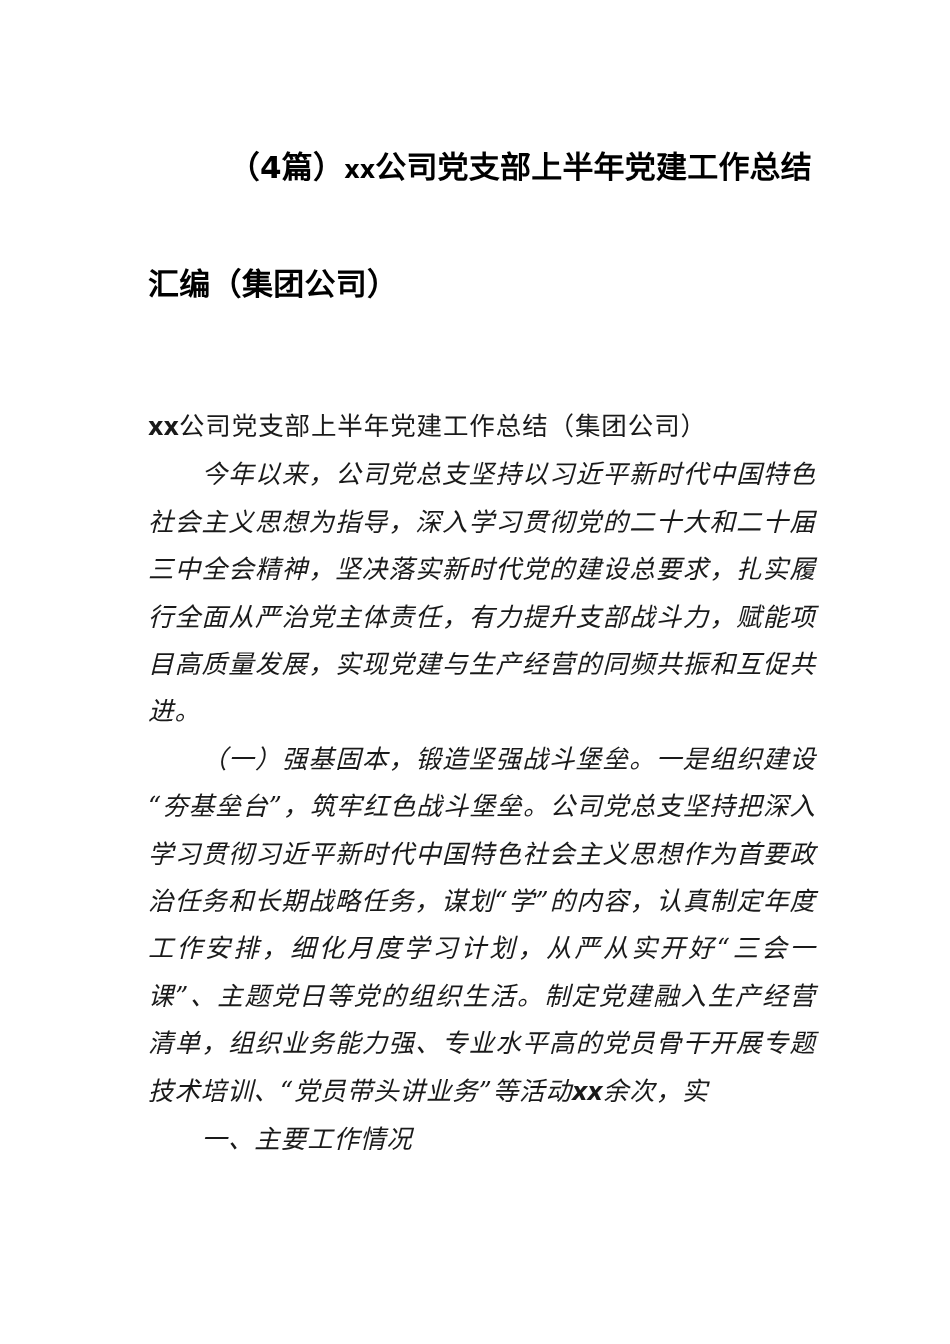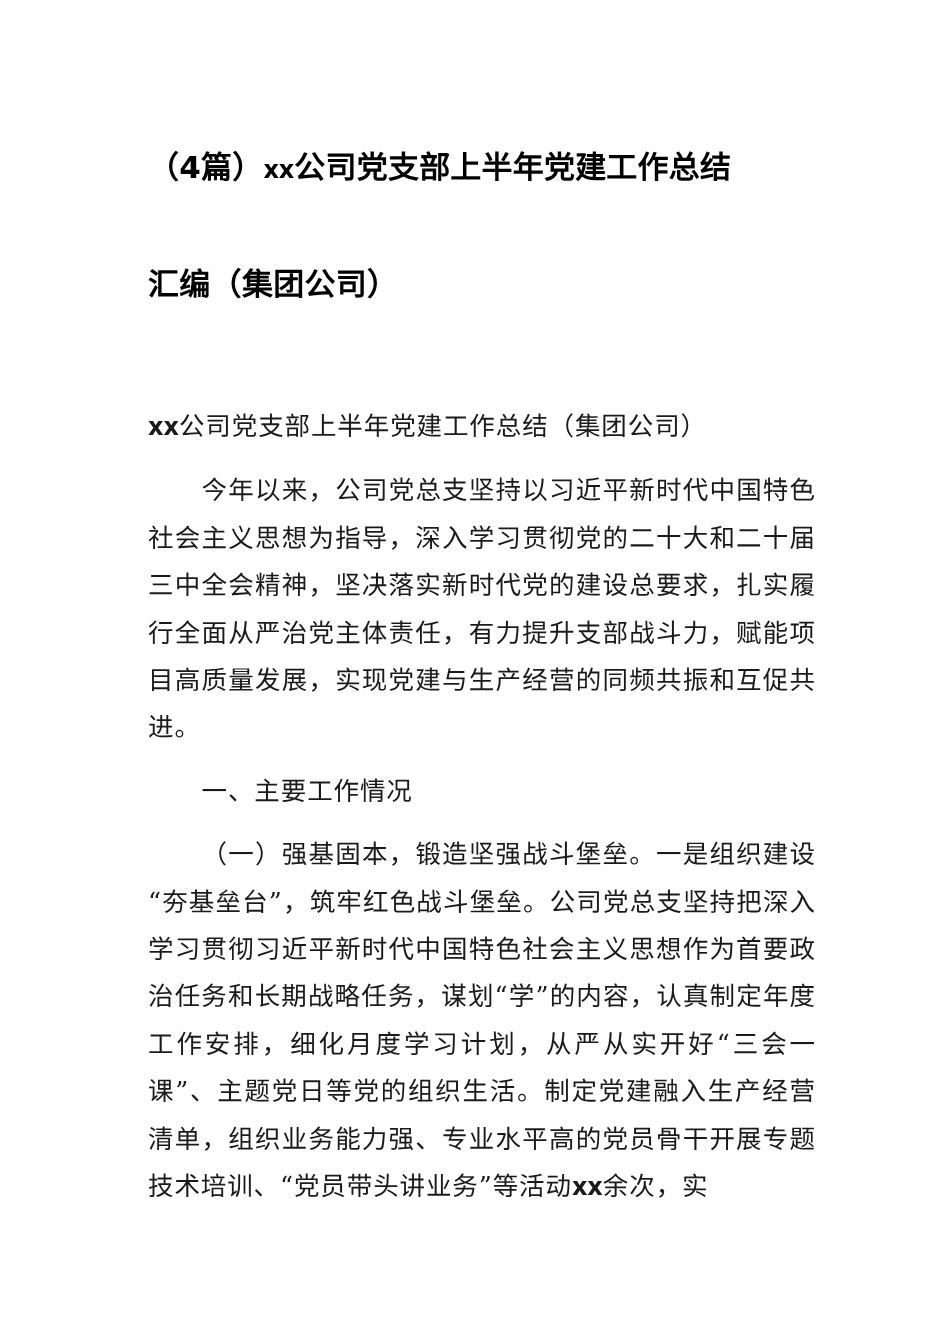--- a/index.html
+++ b/index.html
@@ -38,21 +38,21 @@
     font-family: "DejaVu Sans", "Liberation Sans", sans-serif;
     font-weight: 700;
     font-size: 31px;
     line-height: 58px;
     color: #000000;
     letter-spacing: 0.3px;
     white-space: nowrap;
   }
 
   .doc-title-line.line1 {
-    text-align: left;
+    text-align: right;
     letter-spacing: 0.2px;
   }
 
   .doc-title-line.line2 {
     margin-top: 56px;
   }
 
   
   .body-block {
     position: absolute;
@@ -75,21 +75,22 @@
 
   .para.indent {
     text-indent: 2.1em;
   }
 
   .para.flush {
     text-indent: 0;
   }
 
   .para + .para {
-    margin-top: 16px;
+    margin-top: 0;
+    font-style: italic;
   }
 
   .ph {
     font-family: "DejaVu Sans", "Liberation Sans", sans-serif;
     font-weight: 700;
     font-size: 24px;
     letter-spacing: 0;
   }
 </style>
 </head>
@@ -101,19 +102,19 @@
     <span class="doc-title-line line1">（4篇）<span class="ph">xx</span>公司党支部上半年党建工作总结</span>
     <span class="doc-title-line line2">汇编（集团公司）</span>
   </div>
 
   <div class="body-block">
 
     <p class="para flush"><span class="ph">xx</span>公司党支部上半年党建工作总结（集团公司）</p>
 
     <p class="para indent">今年以来，公司党总支坚持以习近平新时代中国特色社会主义思想为指导，深入学习贯彻党的二十大和二十届三中全会精神，坚决落实新时代党的建设总要求，扎实履行全面从严治党主体责任，有力提升支部战斗力，赋能项目高质量发展，实现党建与生产经营的同频共振和互促共进。</p>
 
+    <p class="para indent">（一）强基固本，锻造坚强战斗堡垒。一是组织建设“夯基垒台”，筑牢红色战斗堡垒。公司党总支坚持把深入学习贯彻习近平新时代中国特色社会主义思想作为首要政治任务和长期战略任务，谋划“学”的内容，认真制定年度工作安排，细化月度学习计划，从严从实开好“三会一课”、主题党日等党的组织生活。制定党建融入生产经营清单，组织业务能力强、专业水平高的党员骨干开展专题技术培训、“党员带头讲业务”等活动<span class="ph">xx</span>余次，实</p>
+
     <p class="para indent">一、主要工作情况</p>
-
-    <p class="para indent">（一）强基固本，锻造坚强战斗堡垒。一是组织建设“夯基垒台”，筑牢红色战斗堡垒。公司党总支坚持把深入学习贯彻习近平新时代中国特色社会主义思想作为首要政治任务和长期战略任务，谋划“学”的内容，认真制定年度工作安排，细化月度学习计划，从严从实开好“三会一课”、主题党日等党的组织生活。制定党建融入生产经营清单，组织业务能力强、专业水平高的党员骨干开展专题技术培训、“党员带头讲业务”等活动<span class="ph">xx</span>余次，实</p>
 
   </div>
 
 </div>
 
 </body></html>

